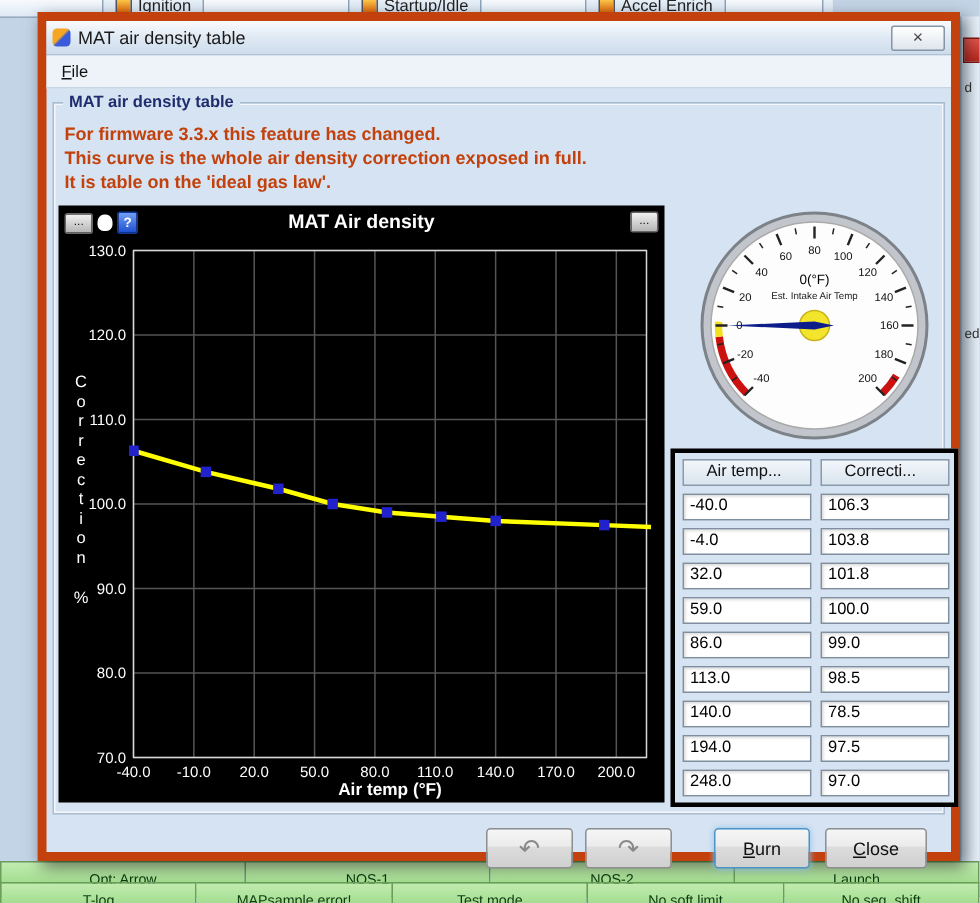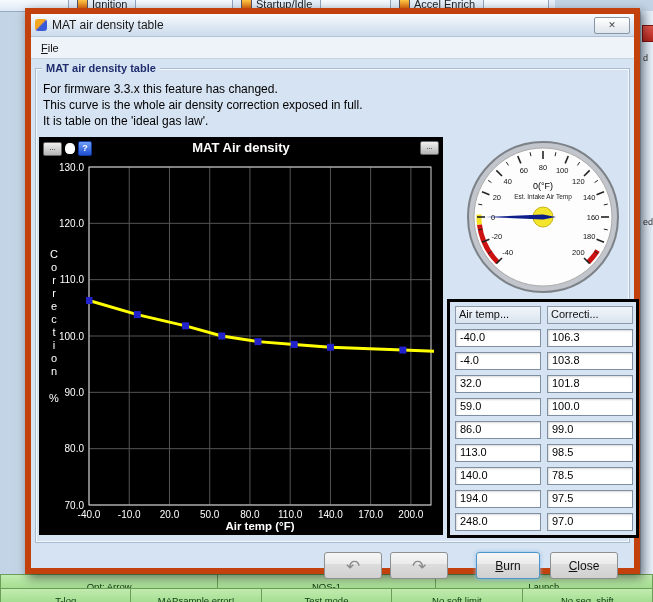--- a/index.html
+++ b/index.html
@@ -40,41 +40,41 @@
             display:flex;align-items:center;justify-content:center;}
   #menubar{height:21px;background:#eef3f9;border-bottom:1px solid #c5d3e2;
            display:flex;align-items:center;font-size:11px;color:#111;}
   .menuitem{padding:2px 10px;}
   #dlgbody{position:absolute;top:44px;left:0;right:0;bottom:0;padding:3px 4px;}
 
   .groupbox{position:relative;margin-top:7px;border:1px solid #a9bccd;
             box-shadow:inset 0 0 0 1px #f4f8fc;padding:12px 3px 4px 3px;}
   .gbtitle{position:absolute;top:-7px;left:6px;background:#d6e3f2;padding:0 4px;
            font-size:11px;font-weight:bold;color:#1f2d6e;}
-  .gbline{font-size:12px;font-weight:normal;color:#000000;line-height:16px;padding-left:4px;}
+  .gbline{font-size:12px;font-weight:bold;color:#c2410c;line-height:16px;padding-left:4px;}
 
   .contentrow{display:flex;gap:4px;margin-top:8px;}
   .chartpanel{width:404px;height:398px;background:#000;position:relative;flex:none;}
   .charttitle{position:absolute;top:3px;left:0;right:0;text-align:center;color:#fff;
               font-weight:bold;font-size:13px;}
   .ctool{position:absolute;top:4px;display:flex;gap:3px;align-items:center;}
   .ctool.left{left:4px;} .ctool.right{right:4px;}
   .dotsbtn{width:17px;height:12px;background:linear-gradient(#f0f0f0,#b5b5b5);border:1px solid #666;
            color:#111;font-size:8px;line-height:9px;text-align:center;border-radius:2px;}
   .applei{width:10px;height:11px;background:#fff;border-radius:45% 45% 40% 40%;}
   .helpbtn{width:12px;height:13px;background:linear-gradient(#6f9ff5,#1f4fd0);border:1px solid #123a9e;
            border-radius:2px;color:#fff;font-size:9px;font-weight:bold;text-align:center;line-height:12px;}
   #chart-svg{position:absolute;top:22px;left:0;}
 
   .rightcol{width:192px;flex:none;display:flex;flex-direction:column;}
   .gaugepanel{height:158px;display:flex;align-items:center;justify-content:center;}
   .tablepanel{margin-top:4px;flex:1;border:3px solid #000;background:#d6e3f2;padding:4px 5px;box-sizing:border-box;}
   .tgrid{display:grid;grid-template-columns:86px 86px;column-gap:6px;row-gap:5px;}
   .thead{font-size:11px;color:#111;background:linear-gradient(#f2f6fa,#d9e4ef);
-         border:1px solid #8a9aaa;padding:1px 3px;height:14px;}
+         border:1px solid #8a9aaa;padding:1px 15px;height:14px;}
   .tcell{background:#fff;border:1px solid #7f8f9f;box-shadow:inset 1px 1px 2px rgba(0,0,0,.15);
          font-size:11px;padding:1px 4px;height:14px;color:#000;}
 
   .buttonrow{display:flex;justify-content:flex-end;align-items:center;margin-top:9px;padding-right:12px;}
   .btn{height:27px;background:linear-gradient(#f6f6f6,#ebebeb 45%,#dcdcdc 46%,#d0d0d0);
        border:1px solid #8e8f8f;border-radius:3px;font-size:12px;color:#111;
        display:flex;align-items:center;justify-content:center;box-sizing:border-box;}
   .iconbtn{width:58px;margin-right:8px;font-family:"DejaVu Sans",sans-serif;font-size:17px;color:#8a8a8a;}
   #redo-button{margin-right:28px;}
   #burn-button{width:64px;margin-right:10px;border-color:#4e94c9;box-shadow:0 0 4px #8cc0e8;}
@@ -104,20 +104,21 @@
 
 <div id="rightstrip">
   <div class="redblock"></div>
   <div class="frag" id="frag-a">d</div>
   <div class="frag" id="frag-b">ed</div>
 </div>
 
 <div id="status1" class="statusrow">
     <div class="scell">Opt: Arrow</div>
     <div class="scell">NOS-1</div>
+    <div class="scell">NOS-2</div>
     <div class="scell">Launch</div>
   </div>
 <div id="status2" class="statusrow">
     <div class="scell">T-log</div>
     <div class="scell">MAPsample error!</div>
     <div class="scell">Test mode</div>
     <div class="scell">No soft limit</div>
     <div class="scell">No seq. shift</div>
   </div>
 

